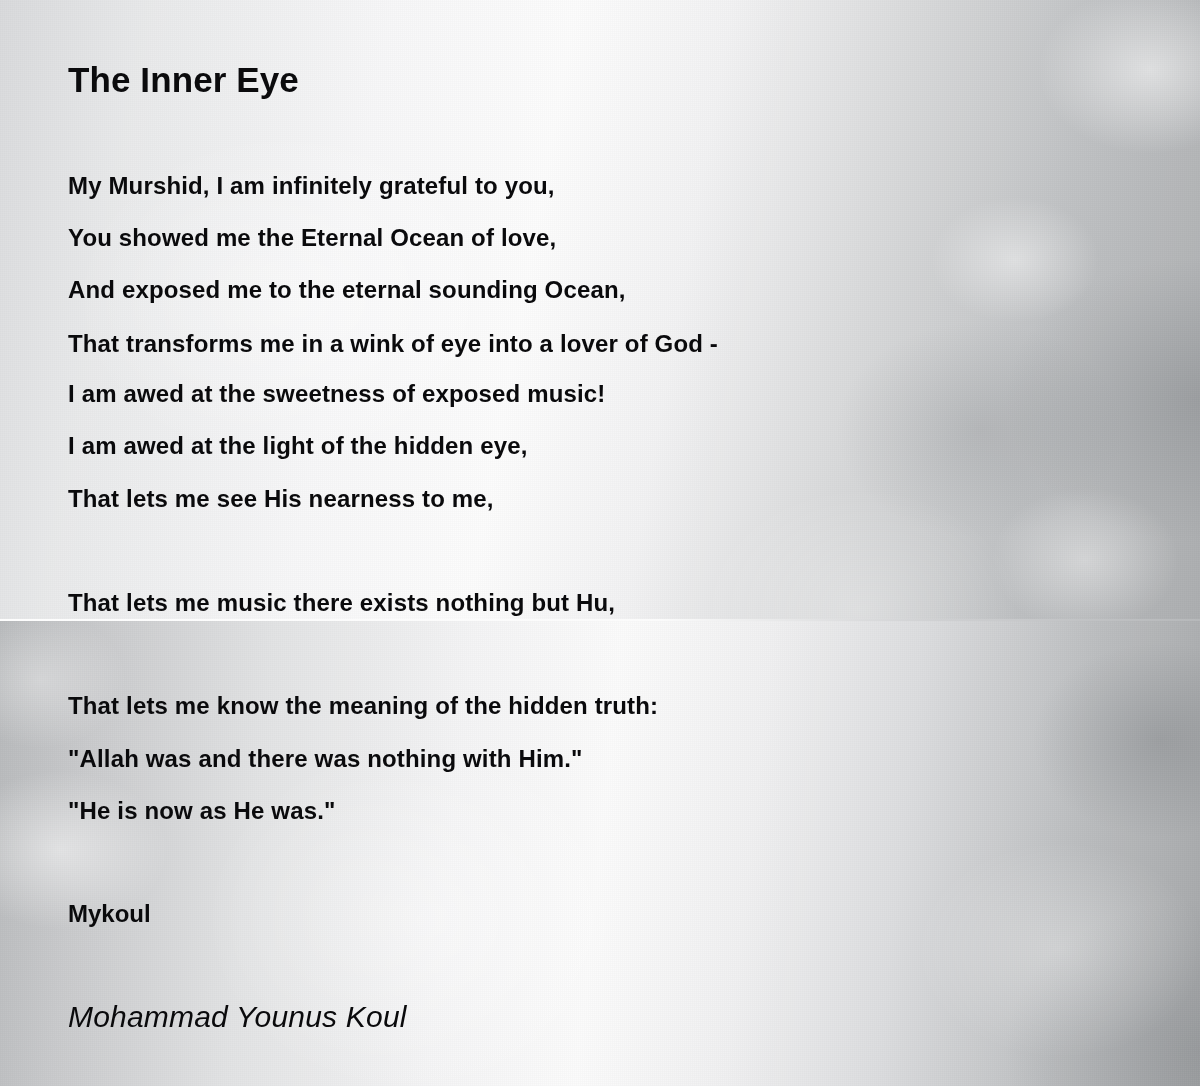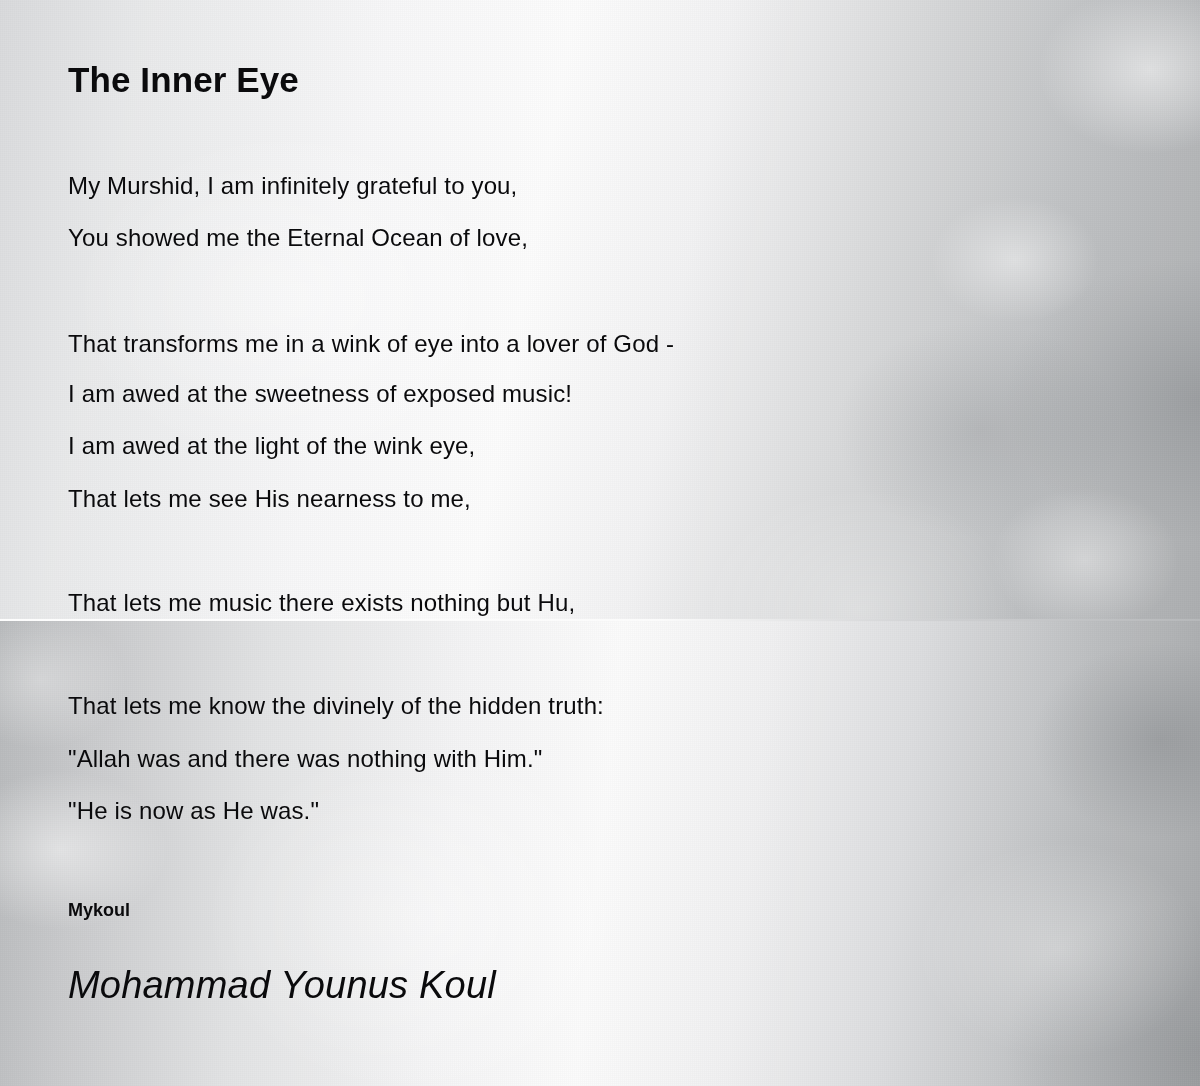--- a/index.html
+++ b/index.html
@@ -89,31 +89,31 @@
 
   
   .text-layer{position:absolute;inset:0;margin-top:12px;}
   #poem-title{
     position:absolute;left:68px;top:48px;
     font-size:35px;font-weight:bold;color:#0b0b0d;
     letter-spacing:.1px;white-space:nowrap;
   }
   .poem-line{
     position:absolute;left:68px;
-    font-size:24px;font-weight:normal;color:#0a0a0c;
+    font-size:24px;font-weight:bold;color:#0a0a0c;
     letter-spacing:.15px;white-space:nowrap;
     line-height:1;
   }
   #signature{
     position:absolute;left:68px;top:888px;
-    font-size:18px;font-weight:bold;color:#0a0a0c;white-space:nowrap;
+    font-size:24px;font-weight:bold;color:#0a0a0c;white-space:nowrap;
   }
   #author-name{
-    position:absolute;left:68px;top:952px;
-    font-size:38px;font-style:italic;font-weight:400;color:#0a0a0c;
+    position:absolute;left:68px;top:988px;
+    font-size:30px;font-style:italic;font-weight:400;color:#0a0a0c;
     letter-spacing:.2px;white-space:nowrap;
   }
 </style>
 </head>
 <body>
 
 <div id="poem-image">
 
   <div class="tile" id="tile-top">
     <div class="bg-base"></div>
@@ -128,27 +128,28 @@
   </div>
 
   <div id="tile-seam"></div>
 
   <div class="text-layer">
 
     <div id="poem-title">The Inner Eye</div>
 
     <div class="poem-line" style="top:162px">My Murshid, I am infinitely grateful to you,</div>
     <div class="poem-line" style="top:214px">You showed me the Eternal Ocean of love,</div>
+    <div class="poem-line" style="top:266px">And exposed me to the eternal sounding Ocean,</div>
     <div class="poem-line" style="top:320px">That transforms me in a wink of eye into a lover of God -</div>
     <div class="poem-line" style="top:370px">I am awed at the sweetness of exposed music!</div>
-    <div class="poem-line" style="top:422px">I am awed at the light of the wink eye,</div>
+    <div class="poem-line" style="top:422px">I am awed at the light of the hidden eye,</div>
     <div class="poem-line" style="top:475px">That lets me see His nearness to me,</div>
     <div class="poem-line" style="top:579px">That lets me music there exists nothing but Hu,</div>
 
-    <div class="poem-line" style="top:682px">That lets me know the divinely of the hidden truth:</div>
+    <div class="poem-line" style="top:682px">That lets me know the meaning of the hidden truth:</div>
     <div class="poem-line" style="top:735px">"Allah was and there was nothing with Him."</div>
     <div class="poem-line" style="top:787px">"He is now as He was."</div>
 
     <div id="signature">Mykoul</div>
 
     <div id="author-name">Mohammad Younus Koul</div>
   </div>
 
 </div>
 

